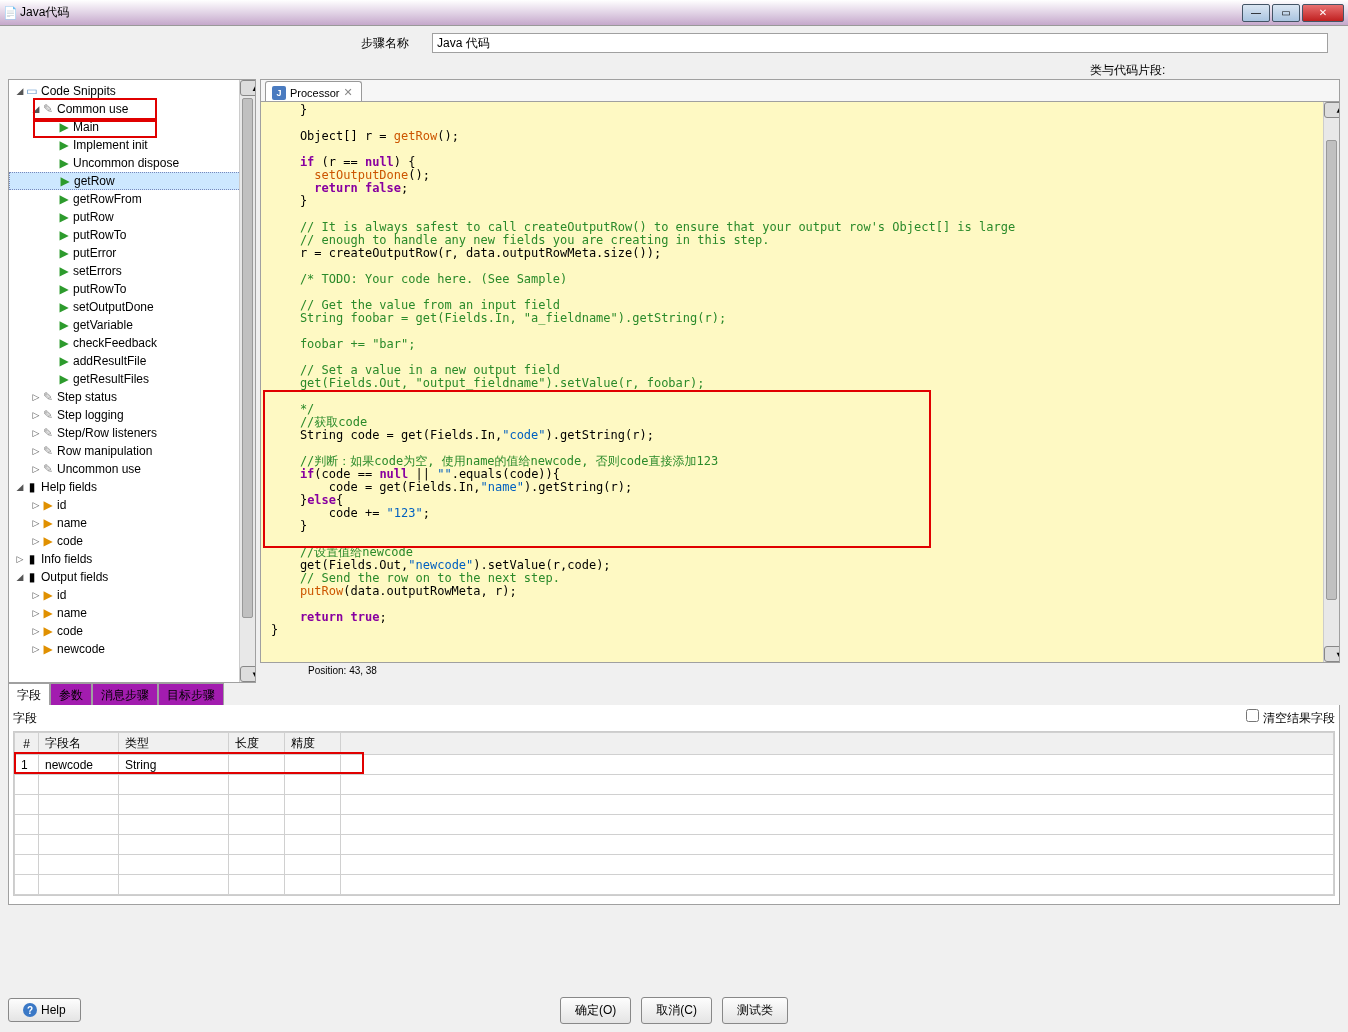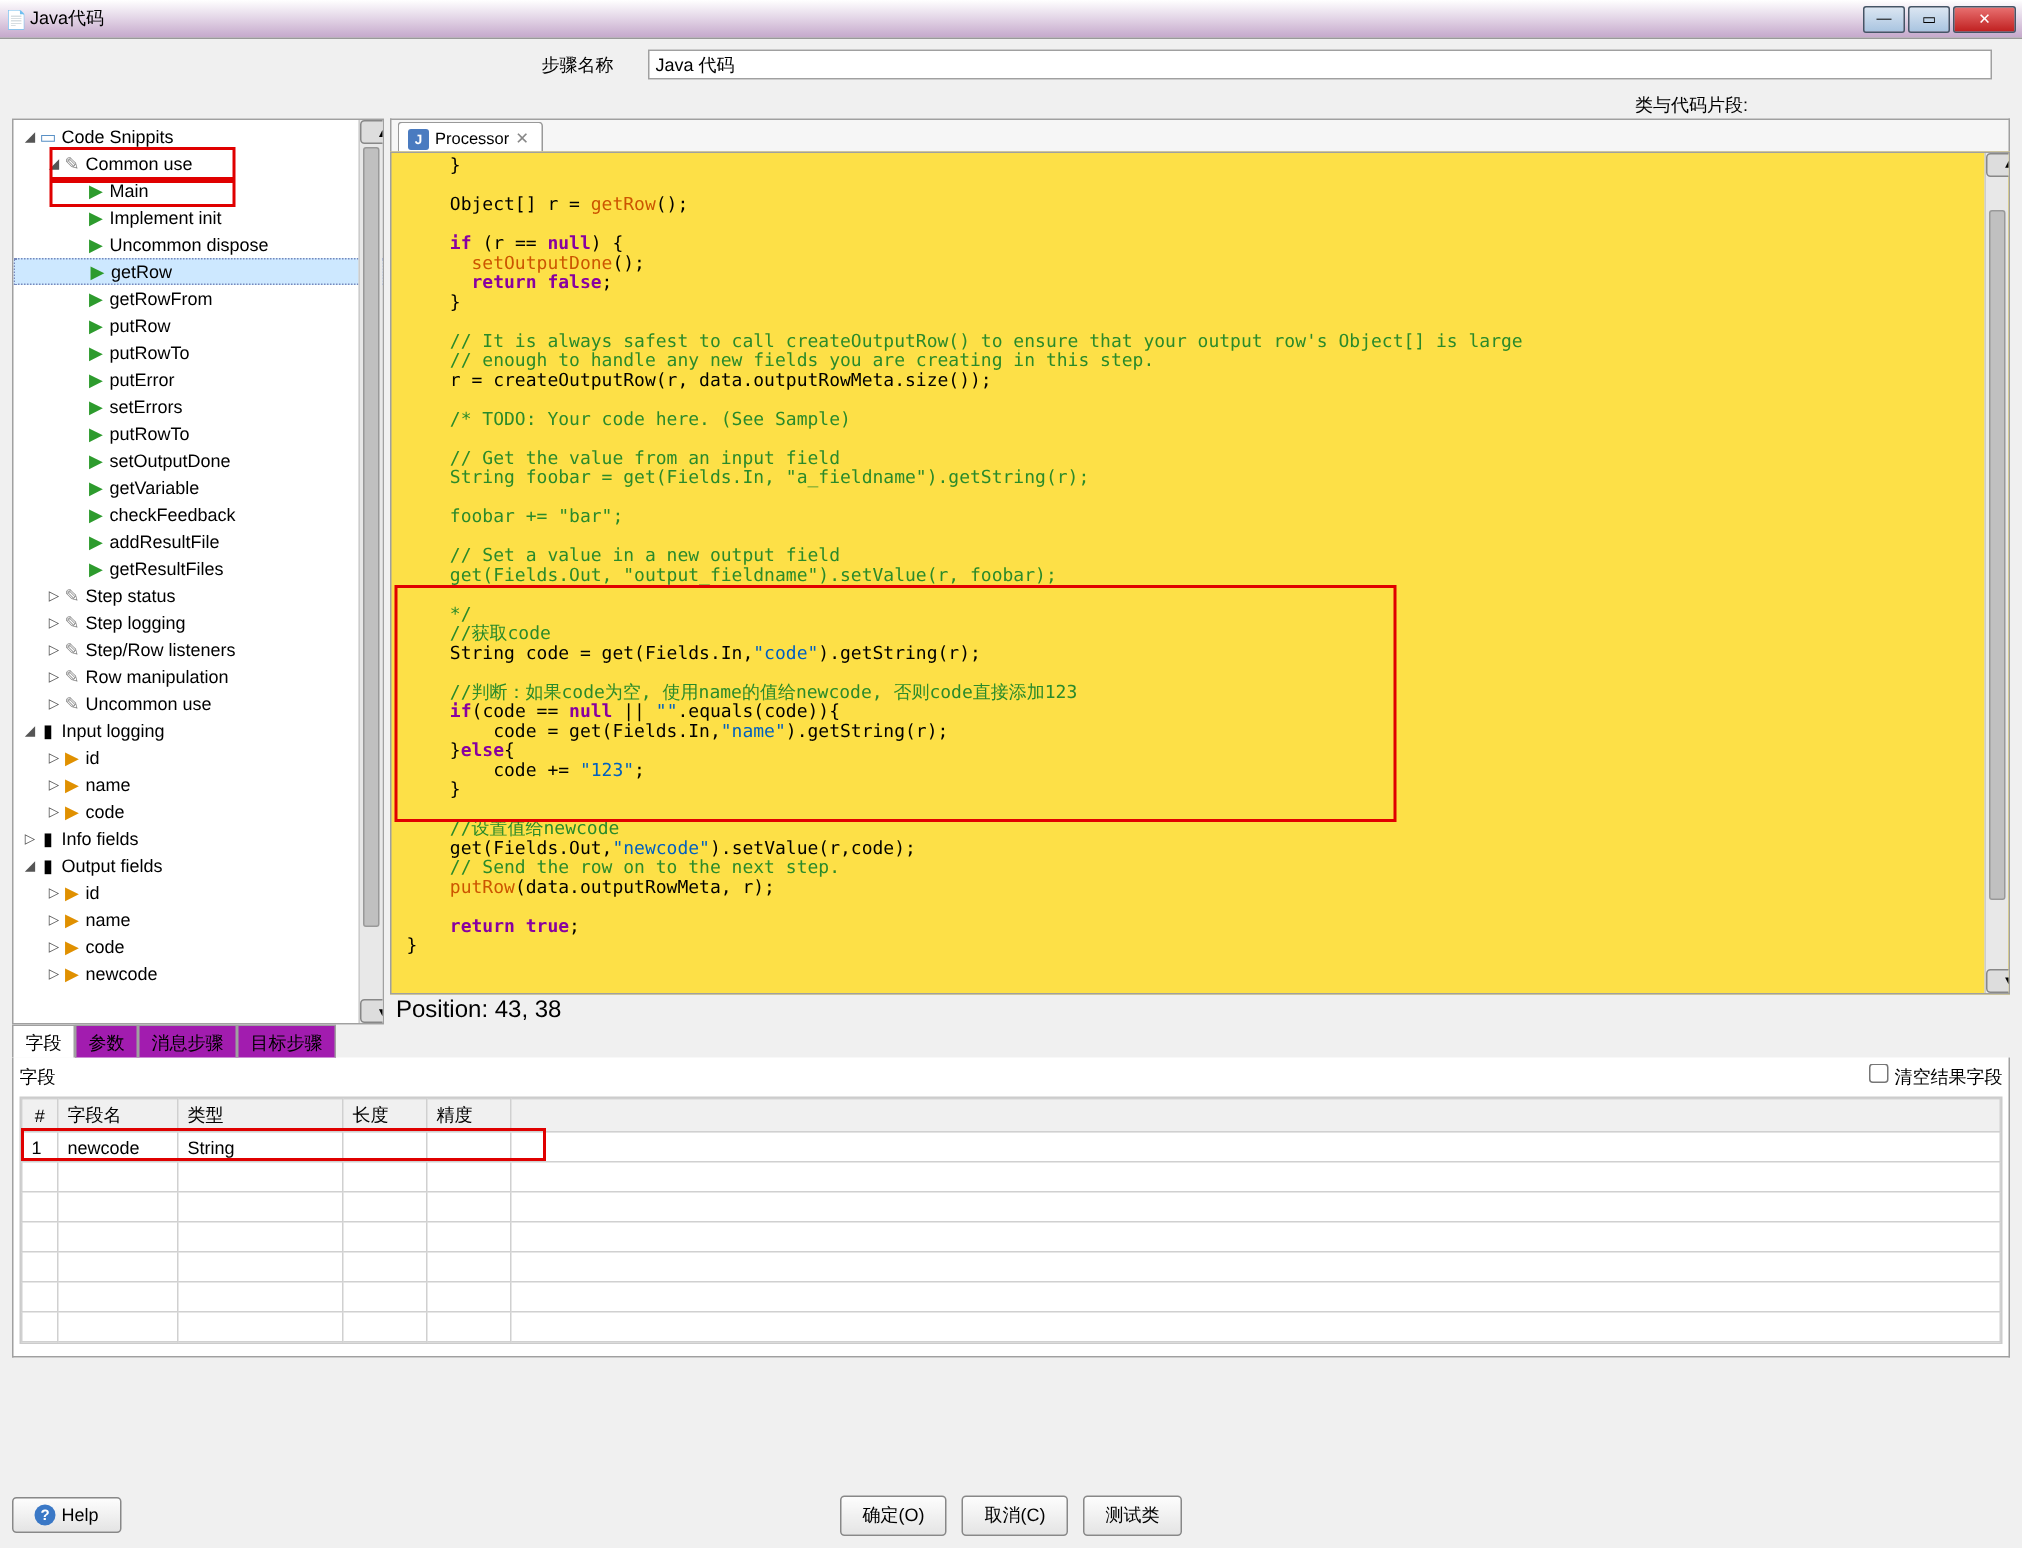--- a/index.html
+++ b/index.html
@@ -39,30 +39,30 @@
 .scrollv { position:absolute; right:0; top:0; bottom:0; width:16px; background:#e8e8e8; border-left:1px solid #ccc; }
 .scrollv .thumb { position:absolute; left:2px; right:2px; background:#c0c0c0; border:1px solid #999; border-radius:2px; }
 .scrollv .btn { position:absolute; left:0; right:0; height:16px; background:#ddd; display:flex; align-items:center; justify-content:center; font-size:8px; }
 .scrollv .btn.top { top:0; } .scrollv .btn.bot { bottom:0; }
 
 .codepane { flex:1; display:flex; flex-direction:column; }
 .tabrow { height: 22px; border: 1px solid #a0a0a0; border-bottom: none; background: #f6f6f6; display:flex; align-items:flex-end; padding-left:4px; }
 .editor-tab { height:20px; border:1px solid #999; border-bottom:none; background:#fff; padding:2px 8px 0 6px; border-radius:3px 3px 0 0; display:flex; align-items:center; gap:4px; font-size:11px; }
 .editor-tab .jicon { width:14px; height:14px; background:#4a7bc0; color:#fff; font-size:9px; font-weight:bold; display:inline-flex; align-items:center; justify-content:center; border-radius:2px; }
 
-.editor { flex:1; border:1px solid #a0a0a0; background:#fde047; position:relative; font-family: "Courier New", monospace; font-size: 12px; line-height: 13px; padding: 2px 0 2px 10px; overflow:hidden; }
+.editor { flex:1; border:1px solid #a0a0a0; background:#fef9c3; position:relative; font-family: "Courier New", monospace; font-size: 12px; line-height: 13px; padding: 2px 0 2px 10px; overflow:hidden; }
 .editor pre { white-space: pre; }
 .k-purple { color:#8800a0; font-weight:bold; }
 .k-orange { color:#cc5500; }
 .k-green { color:#2a8a2a; }
 .k-str { color:#0060c0; }
 
 .highlight { position:absolute; border:2px solid #e00000; left:2px; top:288px; width:668px; height:158px; pointer-events:none; }
 
-.posbar { height:20px; padding:2px 4px; font-size:16px; }
+.posbar { height:20px; padding:2px 4px; font-size:10px;margin-left:44px; }
 
 .tabs2 { height:22px; display:flex; padding-left:8px; }
 .tab2 { border:1px solid #a0a0a0; border-bottom:none; padding:3px 8px; background:#fff; font-size:12px; }
 .tab2.inactive { background:#a21caf; }
 
 .fieldspane { margin:0 8px; border:1px solid #a0a0a0; border-top:none; background:#fff; height:200px; padding:4px; }
 .fieldspane .toprow { display:flex; justify-content:space-between; align-items:center; margin-bottom:4px; }
 .grid { border:1px solid #ccc; }
 .grid table { border-collapse:collapse; width:100%; font-size:12px; }
 .grid th, .grid td { border:1px solid #d0d0d0; padding:2px 6px; text-align:left; height:20px; }
@@ -211,21 +211,21 @@
           <span>Row manipulation</span>
         </div>
       <div class="tree-item pad2">
           <span class="twisty">▷</span>
           <span class="ticon feather">✎</span>
           <span>Uncommon use</span>
         </div>
       <div class="tree-item pad1">
           <span class="twisty">◢</span>
           <span class="ticon">▮</span>
-          <span>Input logging</span>
+          <span>Help fields</span>
         </div>
       <div class="tree-item pad2">
           <span class="twisty">▷</span>
           <span class="ticon field">▶</span>
           <span>id</span>
         </div>
       <div class="tree-item pad2">
           <span class="twisty">▷</span>
           <span class="ticon field">▶</span>
           <span>name</span>

